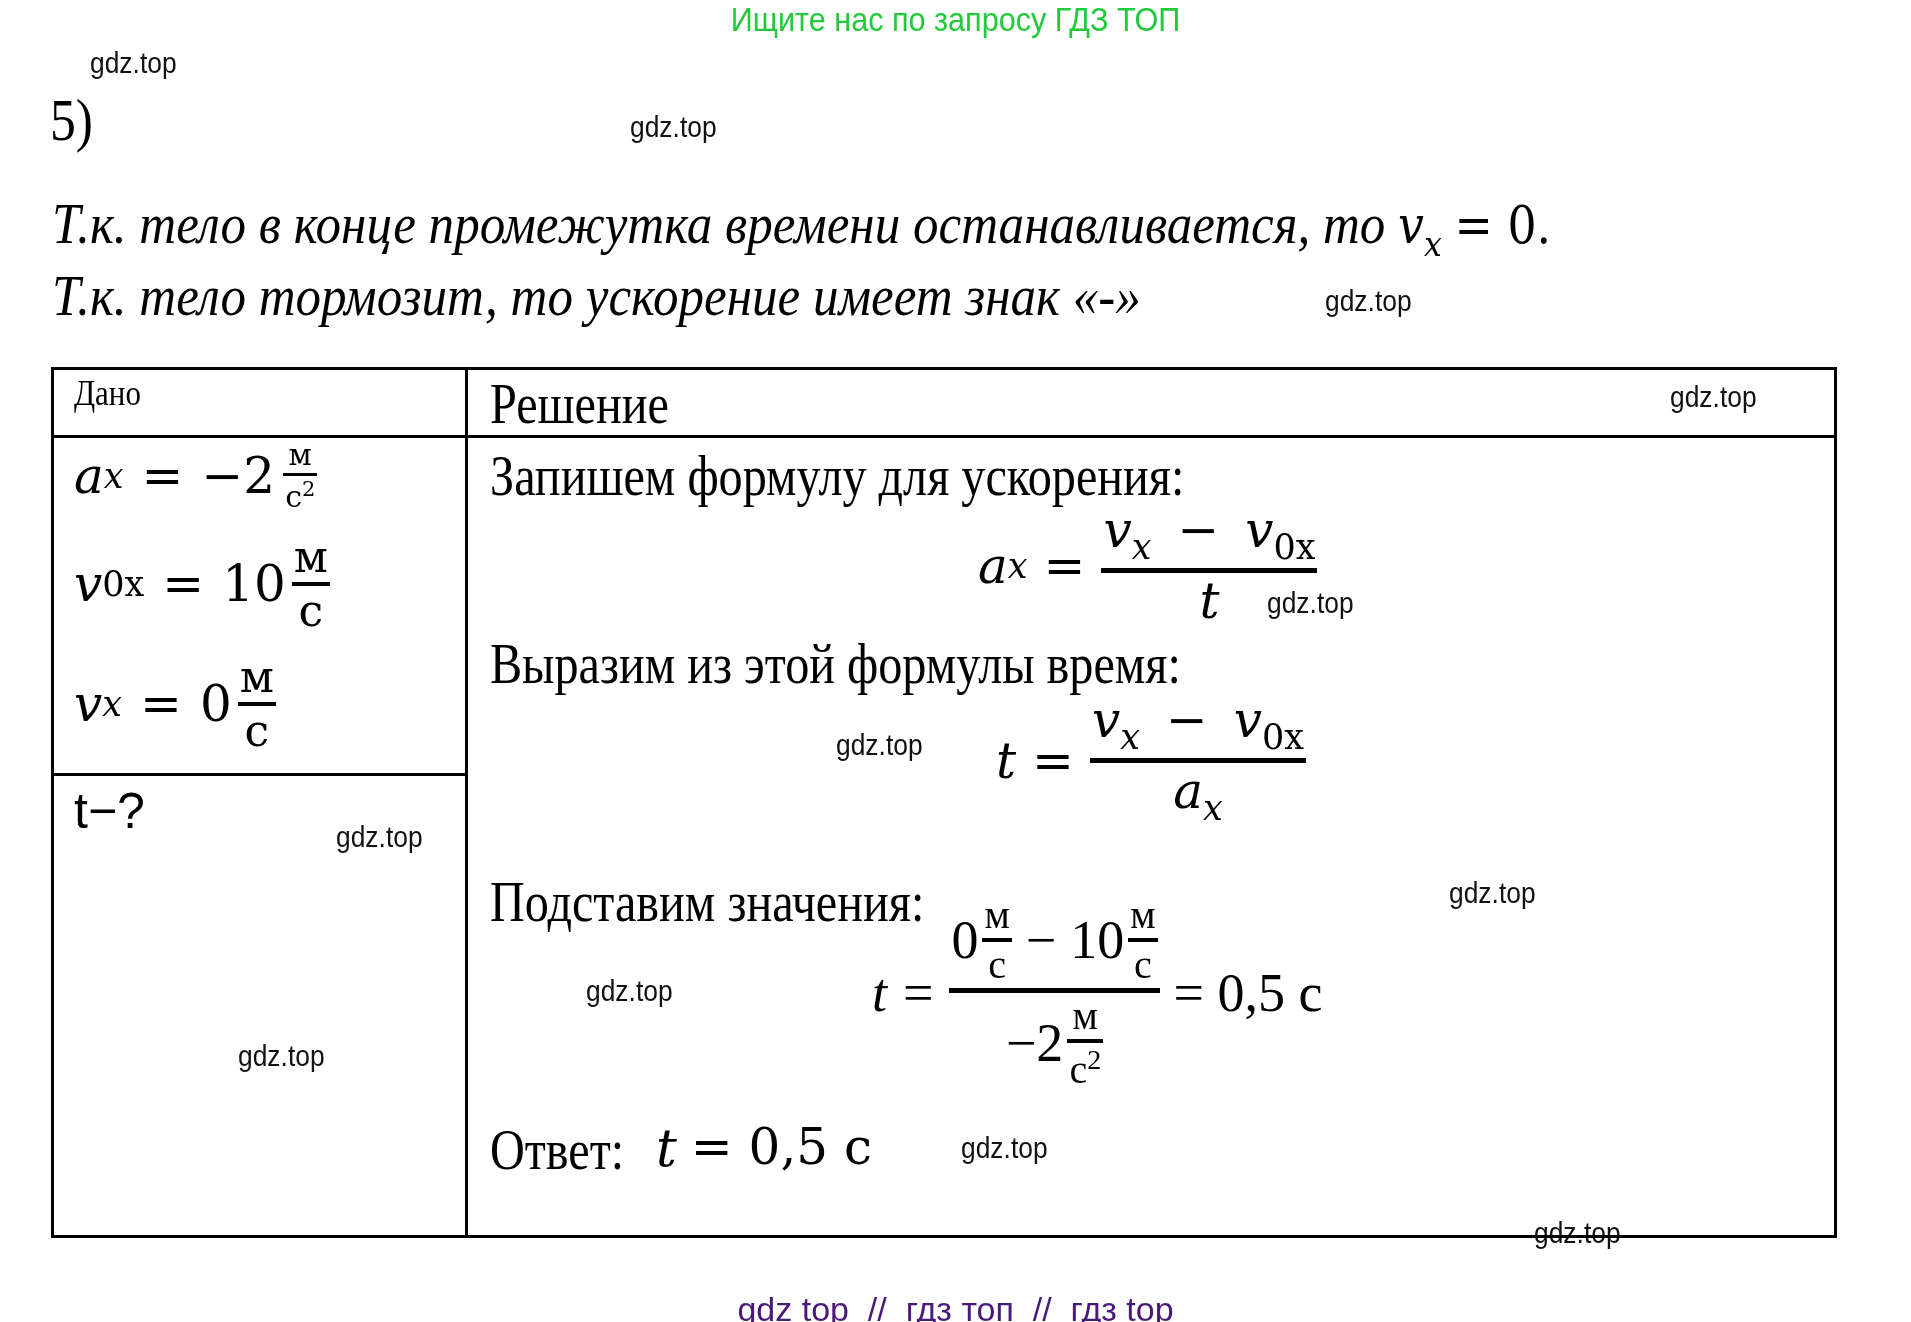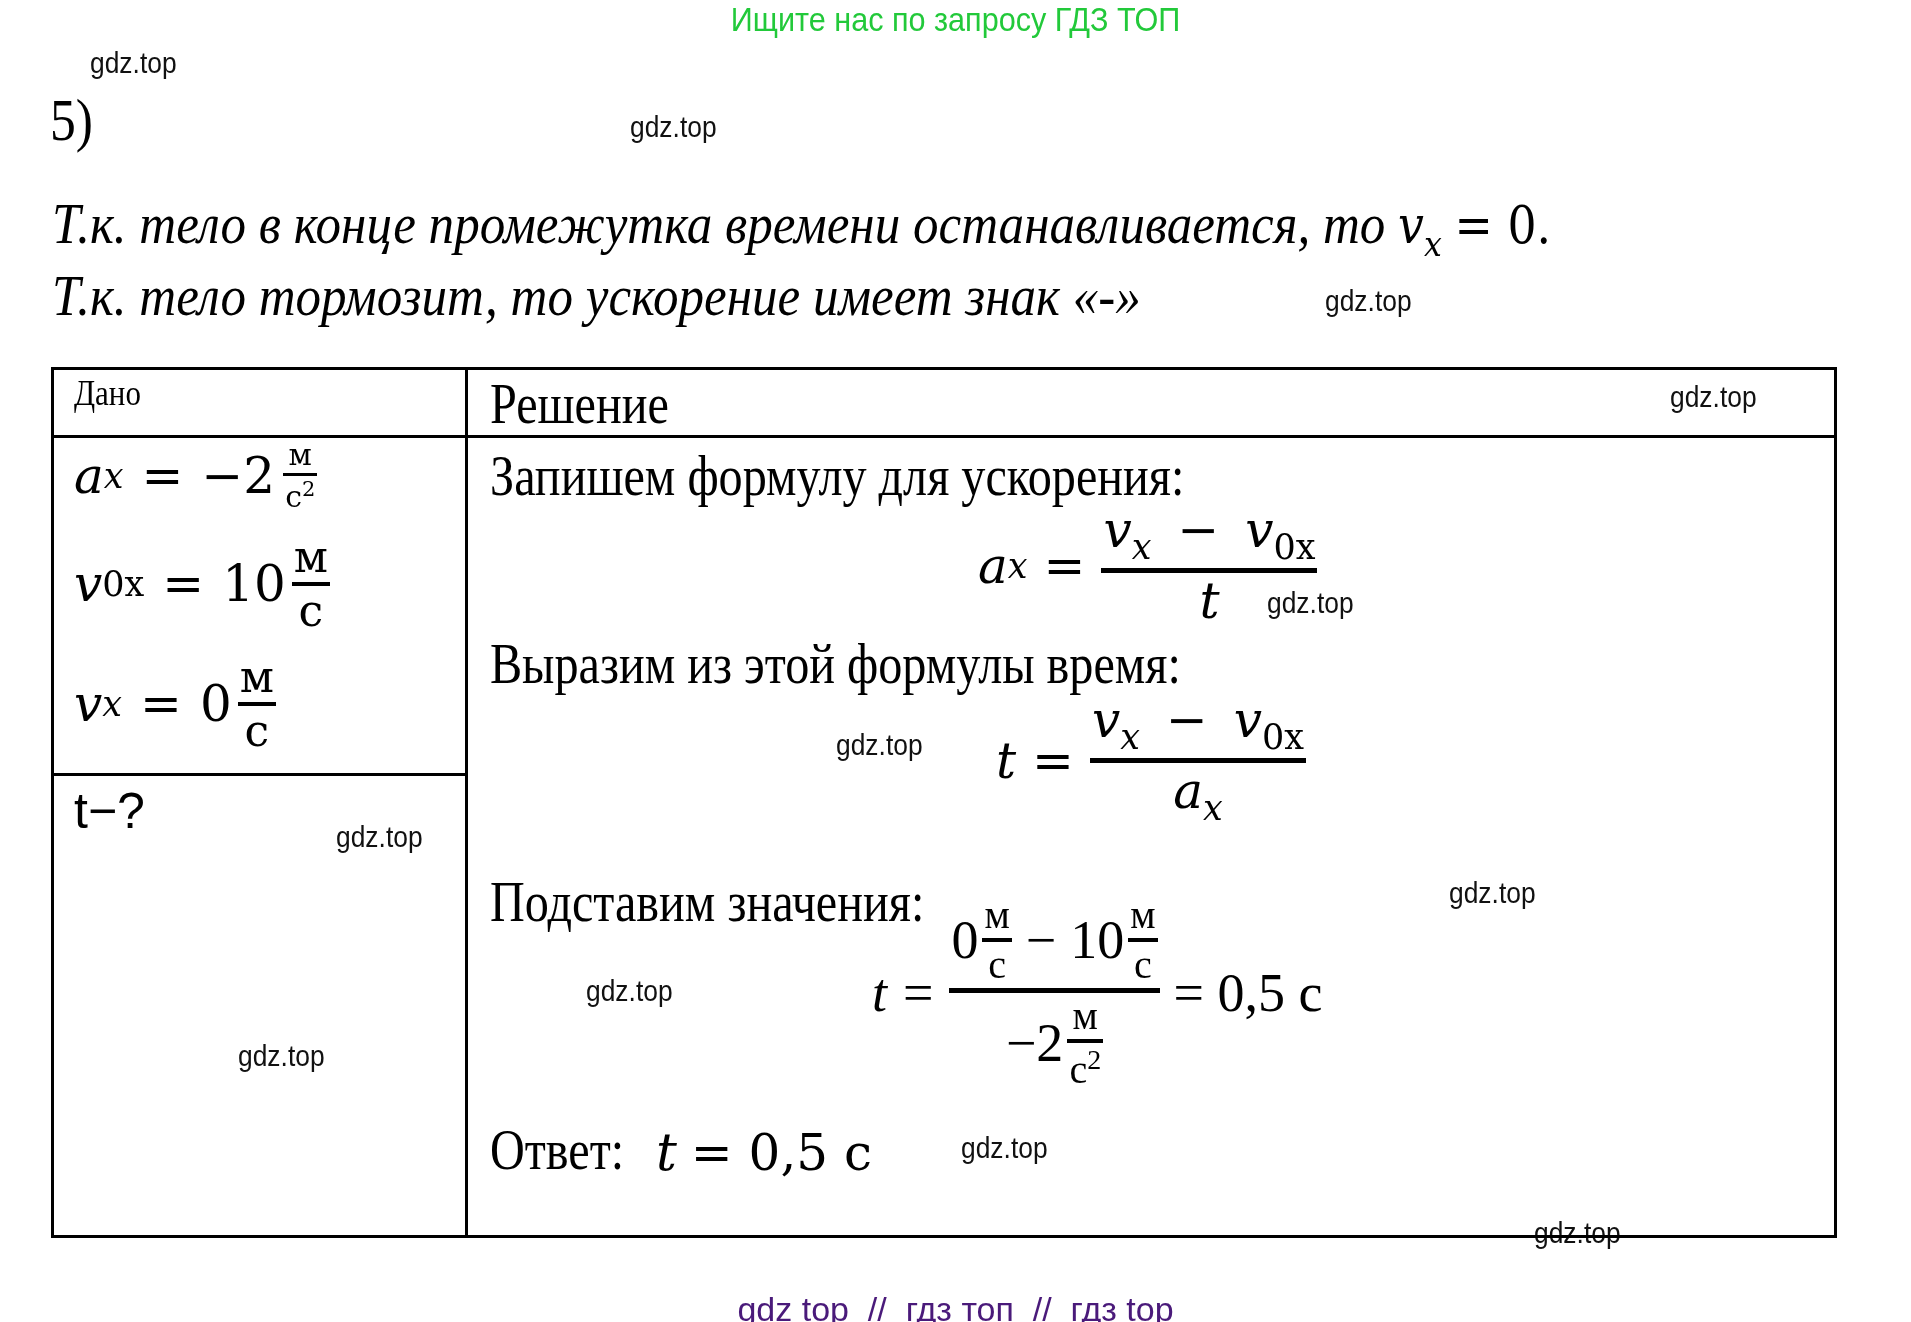--- a/index.html
+++ b/index.html
@@ -161,19 +161,19 @@
       <span class="frac" style="font-size:40px; margin-left:4px;">
         <span class="num">м</span>
         <span class="bar"></span>
         <span class="den"><span>с</span><sup>2</sup></span>
       </span>
     </span>
   </span>
   <span style="margin-left:14px;">= 0,5 с</span>
 </div>
 
-<div class="abs serif" style="left:490px; top:1118px; font-size:56px; display:flex; align-items:flex-end;">
+<div class="abs serif" style="left:490px; top:1118px; font-size:56px; display:flex; align-items:flex-start;">
   <span class="narrow">Ответ:</span>
   <span class="mi" style="margin-left:10px; font-size:52px;">t</span>
   <span class="math" style="margin-left:14px; font-size:50px;">= 0,5 с</span>
 </div>
 
 <div class="abs footer" style="left:0; width:1911px; top:1290px; text-align:center; color:#4a1a7a; white-space:pre;">gdz top  //  гдз топ  //  гдз top</div>
 
 </body></html>

